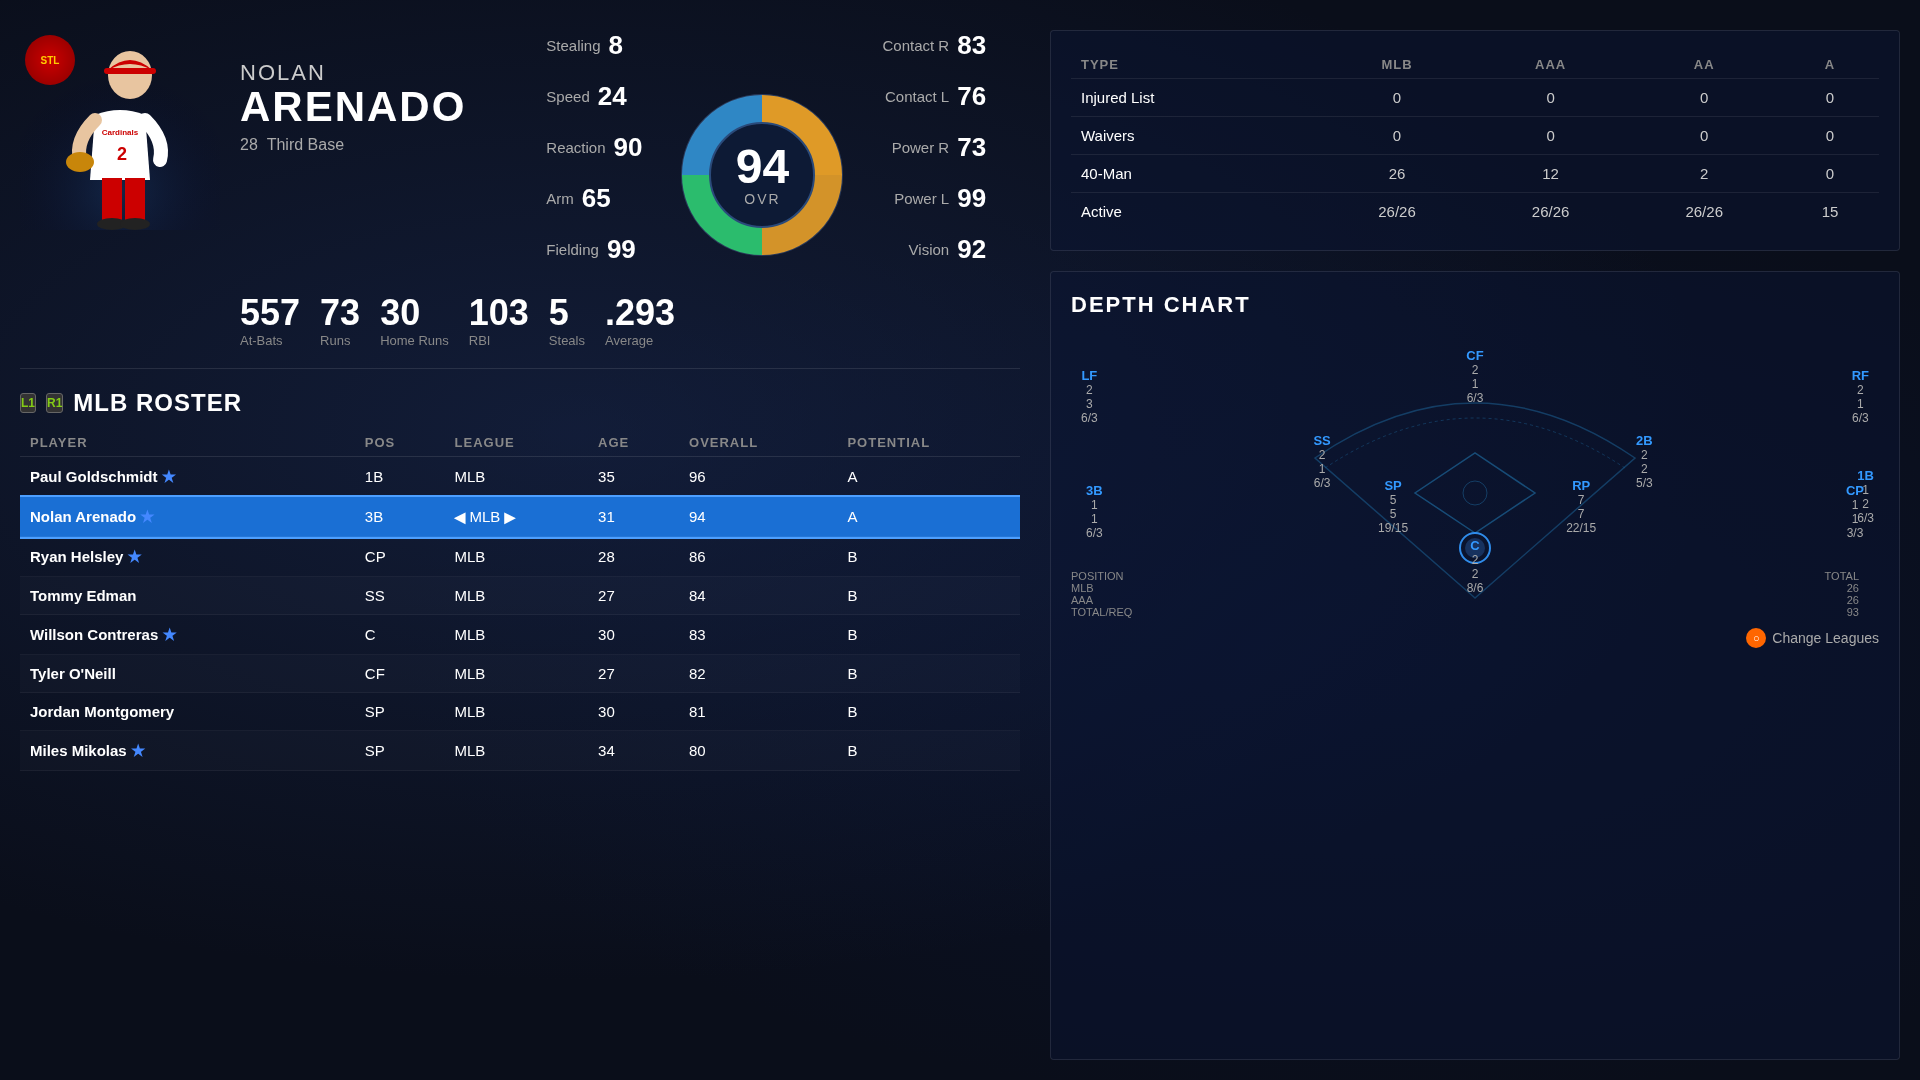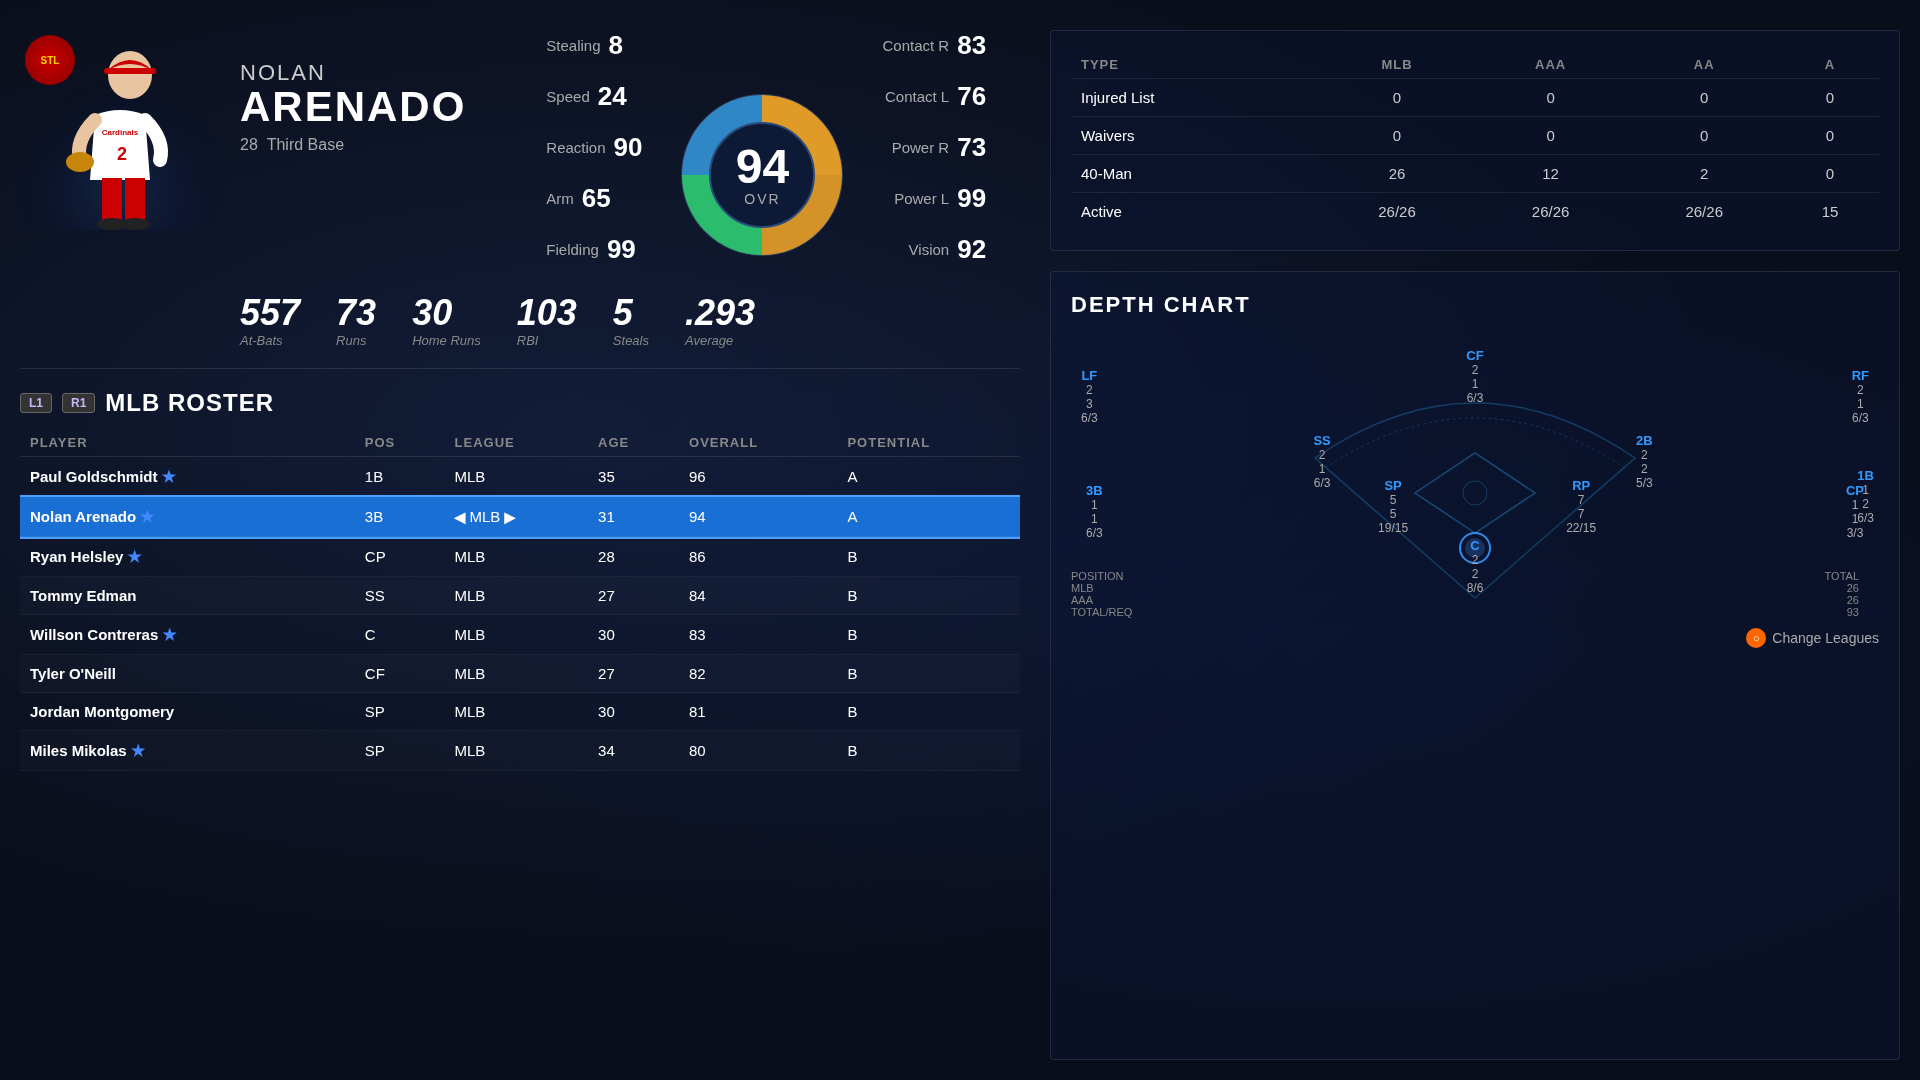--- a/index.html
+++ b/index.html
@@ -99,23 +99,22 @@
     }
 
     .player-details {
       font-size: 16px;
       color: #aaa;
       margin-top: 8px;
     }
 
     .player-stats-row {
       display: flex;
-      gap: 36px;
+      gap: 20px;
       margin-top: 20px;
-      font-style: italic;
     }
 
     .stat-item {
       display: flex;
       flex-direction: column;
       align-items: flex-start;
     }
 
     .stat-value {
       font-size: 36px;
@@ -214,25 +213,25 @@
     .roster-header {
       display: flex;
       align-items: center;
       gap: 10px;
       margin-bottom: 12px;
     }
 
     .nav-badge {
       background: #333;
       border: 1px solid #666;
-      padding: 2px 8px;
+      padding: 2px 0;
       font-size: 12px;
       font-weight: bold;
       border-radius: 3px;
-      color: #c4b5fd;
+      color: #84cc16;
     }
 
     .roster-title {
       font-size: 24px;
       font-weight: 900;
       color: white;
       letter-spacing: 1px;
     }
 
     .roster-table {

